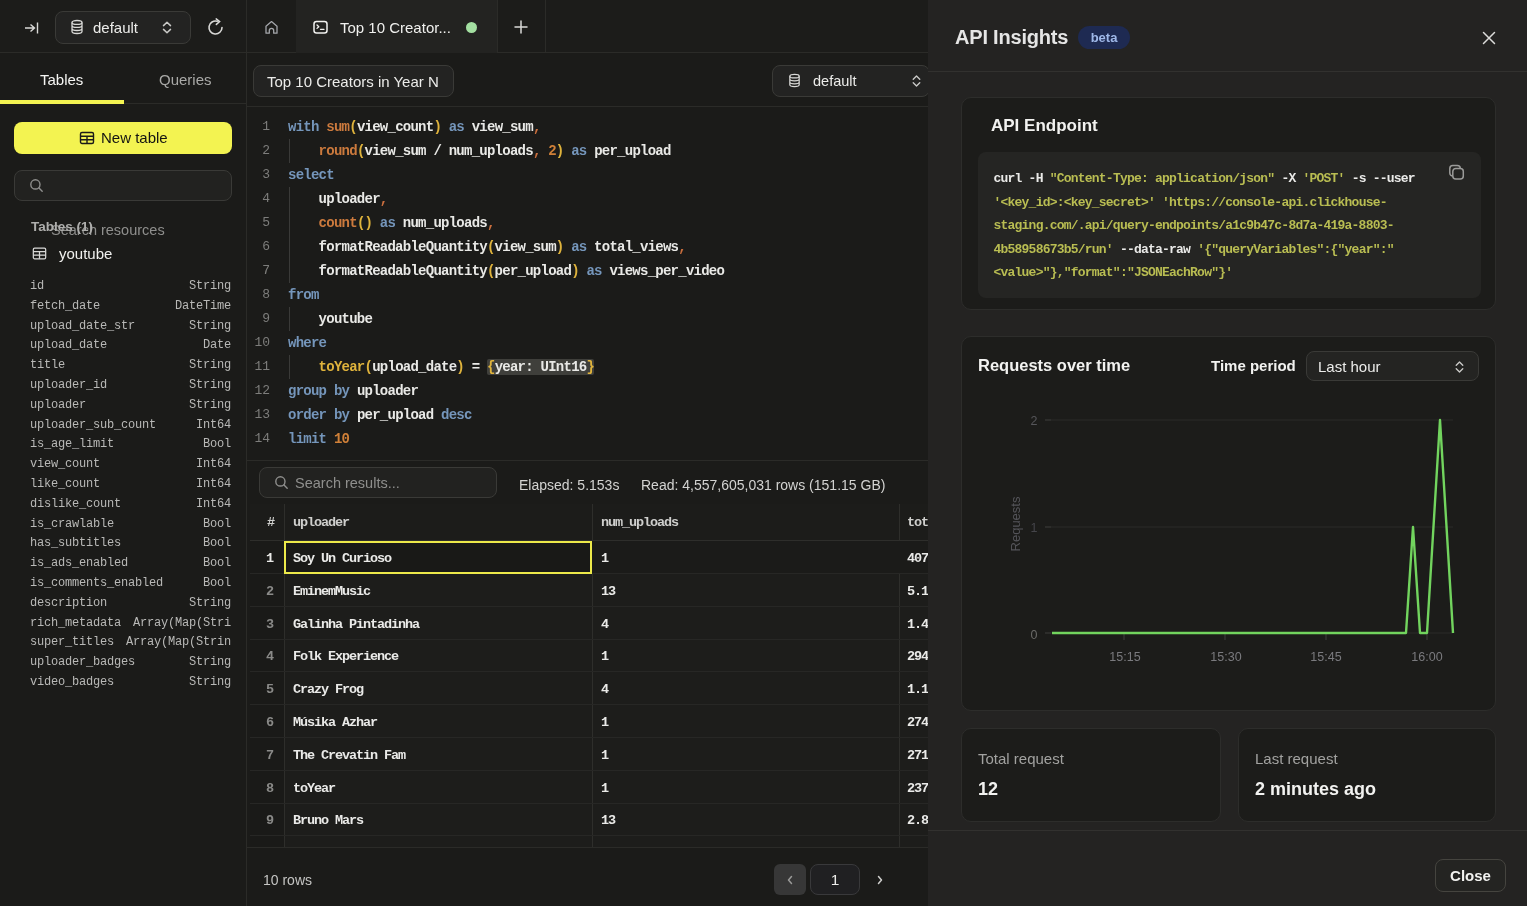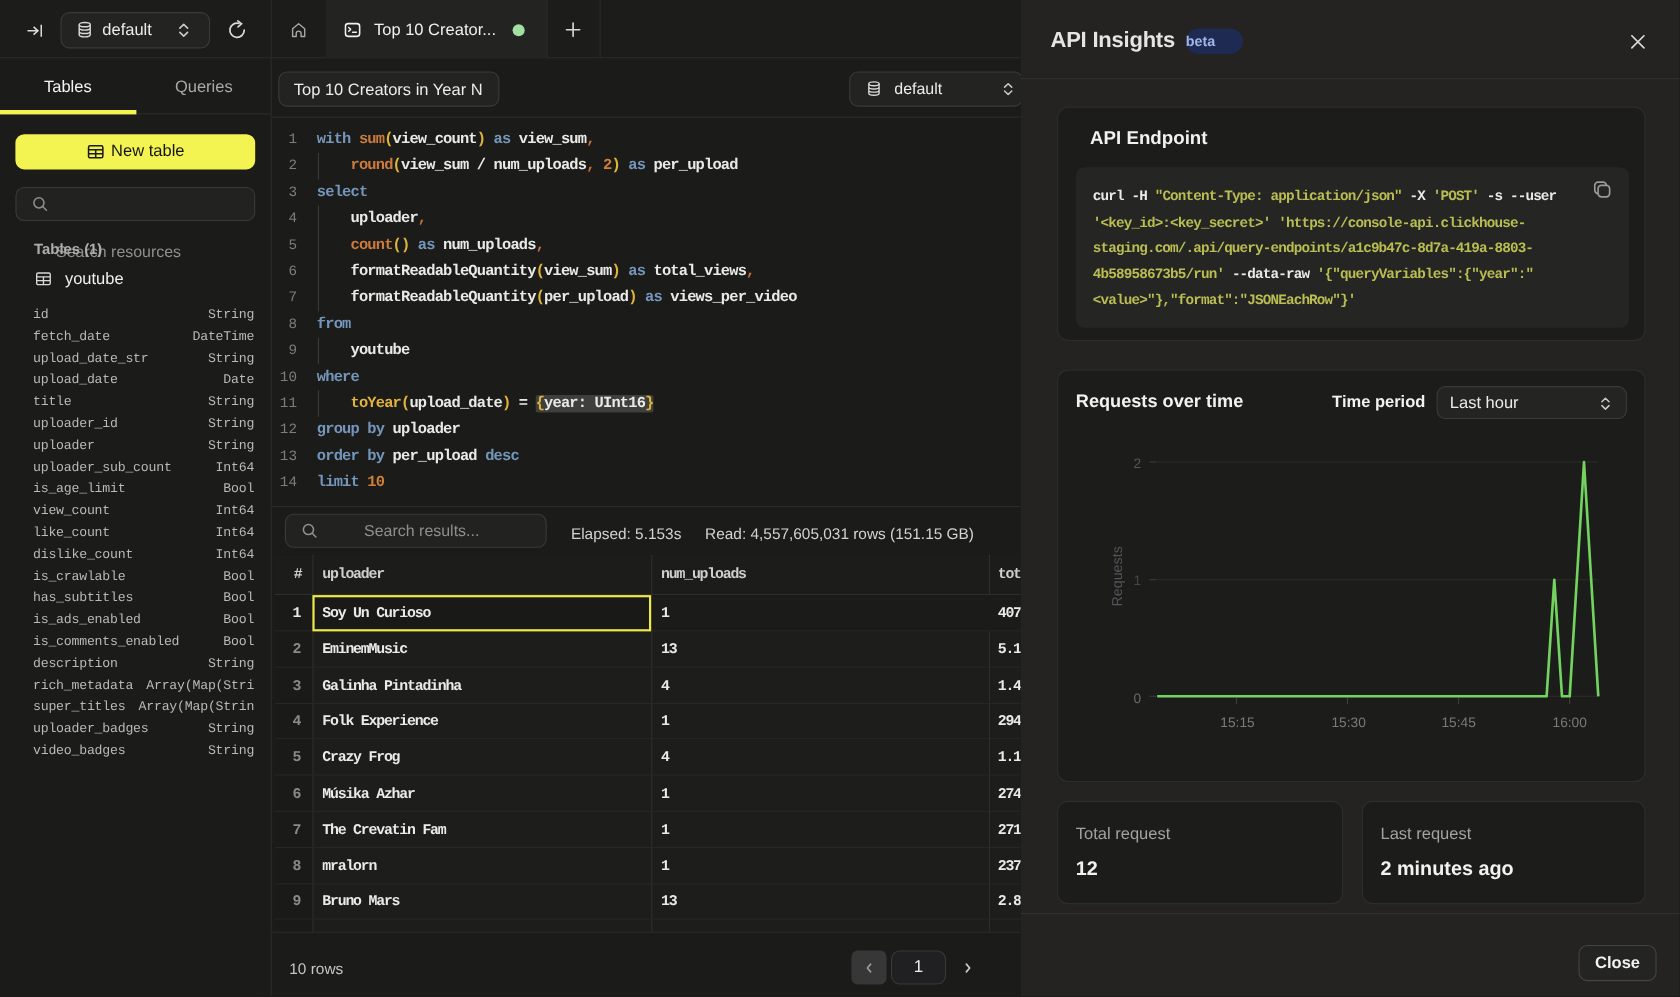--- a/index.html
+++ b/index.html
@@ -138,21 +138,21 @@
 
   <div class="abs code" style="left:288px;top:115px;"><span class="kw">with</span> <span class="fn">sum</span><span class="pr">(</span><span class="id">view_count</span><span class="pr">)</span> <span class="kw">as</span> <span class="id">view_sum</span><span class="cm">,</span><br>    <span class="fn">round</span><span class="pr">(</span><span class="id">view_sum / num_uploads</span><span class="cm">,</span> <span class="nm">2</span><span class="pr">)</span> <span class="kw">as</span> <span class="id">per_upload</span><br><span class="kw">select</span><br>    <span class="id">uploader</span><span class="cm">,</span><br>    <span class="fn">count</span><span class="pr">()</span> <span class="kw">as</span> <span class="id">num_uploads</span><span class="cm">,</span><br>    <span class="id">formatReadableQuantity</span><span class="pr">(</span><span class="id">view_sum</span><span class="pr">)</span> <span class="kw">as</span> <span class="id">total_views</span><span class="cm">,</span><br>    <span class="id">formatReadableQuantity</span><span class="pr">(</span><span class="id">per_upload</span><span class="pr">)</span> <span class="kw">as</span> <span class="id">views_per_video</span><br><span class="kw">from</span><br>    <span class="id">youtube</span><br><span class="kw">where</span><br>    <span class="pr">toYear(</span><span class="id">upload_date</span><span class="pr">)</span> <span class="id">=</span> <span class="prm"><span class="pr">{</span><span class="id">year: UInt16</span><span class="pr">}</span></span><br><span class="kw">group by</span> <span class="id">uploader</span><br><span class="kw">order by</span> <span class="id">per_upload</span> <span class="kw">desc</span><br><span class="kw">limit</span> <span class="nm">10</span></div>
 
   <div class="abs" style="left:246px;top:460px;width:682px;height:1px;background:#2b2b28;"></div>
 
   <div class="abs sel" style="left:259px;top:467px;width:238px;height:31px;background:#222220;"></div>
   <svg class="abs" style="left:274px;top:475px;" width="15" height="15" viewBox="0 0 15 15" fill="none" stroke="#8f8f8d" stroke-width="1.4" stroke-linecap="round">
     <circle cx="6.4" cy="6.4" r="4.6"></circle>
     <path d="M10 10 L13.2 13.2"></path>
   </svg>
-  <div class="abs" style="left:295px;top:475px;font-size:14.5px;color:#8f8f8d;margin-left:36px;">Search results...</div>
+  <div class="abs" style="left:295px;top:475px;font-size:14.5px;color:#8f8f8d;">Search results...</div>
   <div class="abs" style="left:519px;top:477px;font-size:14px;color:#d3d3d1;">Elapsed: 5.153s</div>
   <div class="abs" style="left:641px;top:477px;font-size:14px;color:#d3d3d1;">Read: 4,557,605,031 rows (151.15 GB)</div>
 
   <div class="abs" style="left:250px;top:504px;width:678px;height:343px;background:#1d1d1b;overflow:hidden;">
     <div class="abs" style="left:0;top:0;width:34px;height:343px;background:#1a1a18;"></div>
     <div class="abs" style="left:0;top:0;width:678px;height:37px;background:#1c1c1a;border-bottom:1px solid #2e2e2b;"></div>
     <div class="abs" style="left:34px;top:0;width:1px;height:343px;background:#2e2e2b;"></div>
     <div class="abs" style="left:342px;top:0;width:1px;height:343px;background:#2e2e2b;"></div>
     <div class="abs" style="left:649px;top:0;width:1px;height:343px;background:#2e2e2b;"></div>
     <div class="cell abs" style="left:17px;top:11px;color:#cfcfcd;">#</div>
@@ -192,21 +192,21 @@
       <div class="cell abs" style="left:657px;top:178px;">1.16 billion</div>
       <div class="cell abs" style="left:16px;top:211px;color:#8a8a88;">6</div>
       <div class="cell abs" style="left:43px;top:211px;">Músika Azhar</div>
       <div class="cell abs" style="left:351px;top:211px;">1</div>
       <div class="cell abs" style="left:657px;top:211px;">274.47 million</div>
       <div class="cell abs" style="left:16px;top:244px;color:#8a8a88;">7</div>
       <div class="cell abs" style="left:43px;top:244px;">The Crevatin Fam</div>
       <div class="cell abs" style="left:351px;top:244px;">1</div>
       <div class="cell abs" style="left:657px;top:244px;">271.59 million</div>
       <div class="cell abs" style="left:16px;top:277px;color:#8a8a88;">8</div>
-      <div class="cell abs" style="left:43px;top:277px;">mralorn</div>
+      <div class="cell abs" style="left:43px;top:277px;">toYear</div>
       <div class="cell abs" style="left:351px;top:277px;">1</div>
       <div class="cell abs" style="left:657px;top:277px;">237.22 million</div>
       <div class="cell abs" style="left:16px;top:309px;color:#8a8a88;">9</div>
       <div class="cell abs" style="left:43px;top:309px;">Bruno Mars</div>
       <div class="cell abs" style="left:351px;top:309px;">13</div>
       <div class="cell abs" style="left:657px;top:309px;">2.86 billion</div>
       <div class="abs" style="left:34px;top:37px;width:308px;height:33px;border:2px solid #ece94a;background:#191917;"></div>
       <div class="cell abs" style="left:43px;top:47px;">Soy Un Curioso</div>
     </div>
   </div>
@@ -225,21 +225,21 @@
 </div>
 
 <style>
   .card { position:absolute; background:#1c1c1a; border:1px solid #2d2d2b; border-radius:10px; }
   .ccode { font-family:"Liberation Mono",monospace; font-size:13px; font-weight:bold; letter-spacing:-0.78px; white-space:pre; line-height:23.5px; color:#eaeae8; }
   .str { color:#b9bd52; }
 </style>
 <div id="panel" class="abs" style="left:928px;top:0;width:599px;height:906px;background:#242322;">
 
   <div class="abs" style="left:27px;top:26px;font-size:20px;font-weight:bold;color:#e5e5e5;letter-spacing:-0.2px;">API Insights</div>
-  <div class="abs" style="left:150px;top:26px;width:52px;height:23px;background:#1e2a52;border-radius:12px;line-height:23px;font-size:13px;font-weight:bold;color:#9fb8e8;">beta</div>
+  <div class="abs" style="left:150px;top:26px;width:52px;height:23px;background:#1e2a52;border-radius:12px;text-align:center;line-height:23px;font-size:13px;font-weight:bold;color:#9fb8e8;">beta</div>
   <svg class="abs" style="left:553px;top:30px;" width="16" height="16" viewBox="0 0 16 16" fill="none" stroke="#dcdcda" stroke-width="1.5" stroke-linecap="round">
     <path d="M2.5 2.5 L13.5 13.5 M13.5 2.5 L2.5 13.5"></path>
   </svg>
   <div class="abs" style="left:0;top:71px;width:599px;height:1px;background:#32312f;"></div>
 
   <div class="card" style="left:33px;top:97px;width:535px;height:213px;"></div>
   <div class="abs" style="left:50px;top:116px;font-size:17px;font-weight:bold;color:#f2f2f0;margin-left:13px;">API Endpoint</div>
   <div class="abs" style="left:50px;top:152px;width:503px;height:146px;background:#252523;border-radius:8px;"></div>
   <div class="abs ccode" style="left:65.5px;top:167px;">curl <span>-H</span> <span class="str">"Content-Type: application/json"</span> -X <span class="str">'POST'</span> -s --user<br><span class="str">'&lt;key_id&gt;:&lt;key_secret&gt;'</span> <span class="str">'https://console-api.clickhouse-</span><br><span class="str">staging.com/.api/query-endpoints/a1c9b47c-8d7a-419a-8803-</span><br><span class="str">4b58958673b5/run'</span> --data-raw <span class="str">'{"queryVariables":{"year":"</span><br><span class="str">&lt;value&gt;"},"format":"JSONEachRow"}'</span></div>
   <svg class="abs" style="left:520px;top:164px;" width="17" height="18" viewBox="0 0 17 18" fill="none" stroke="#9b9b99" stroke-width="1.5">

